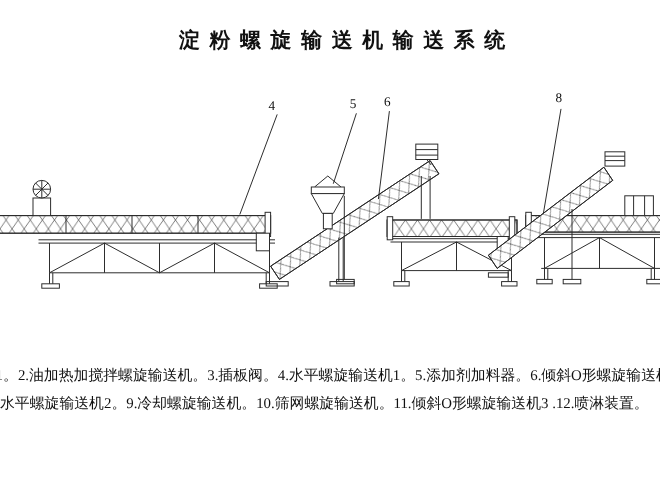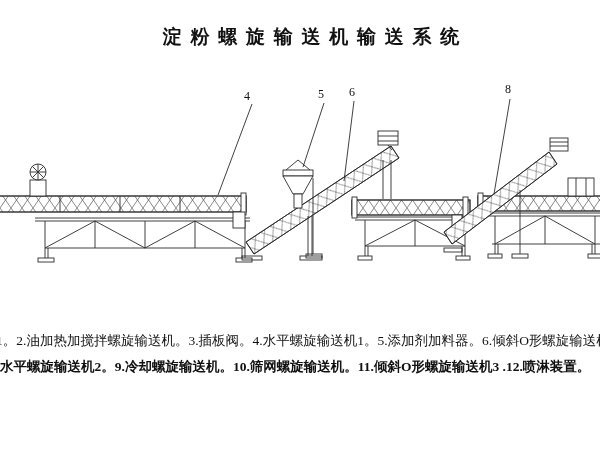--- a/index.html
+++ b/index.html
@@ -15,21 +15,21 @@
   .diagram-svg{position:absolute;top:0;left:0;}
   .callout{
     position:absolute;font-size:12px;line-height:12px;
     font-family:"Liberation Serif","DejaVu Serif",serif;
   }
   .caption{
     position:absolute;top:328px;left:0;width:100%;
     font-size:13.5px;line-height:26px;
   }
   .caption .l1{margin-left:-4px;white-space:nowrap;}
-  .caption .l2{margin-left:0;white-space:nowrap;font-weight:bold;}
+  .caption .l2{margin-left:0;white-space:nowrap;}
 </style>
 </head>
 <body>
 
 <div class="page">
 
   <h1 class="title">淀 粉 螺 旋 输 送 机 输 送 系 统</h1>
 
   <svg class="diagram-svg" width="600" height="450" viewBox="0 0 600 450">
     <defs>

